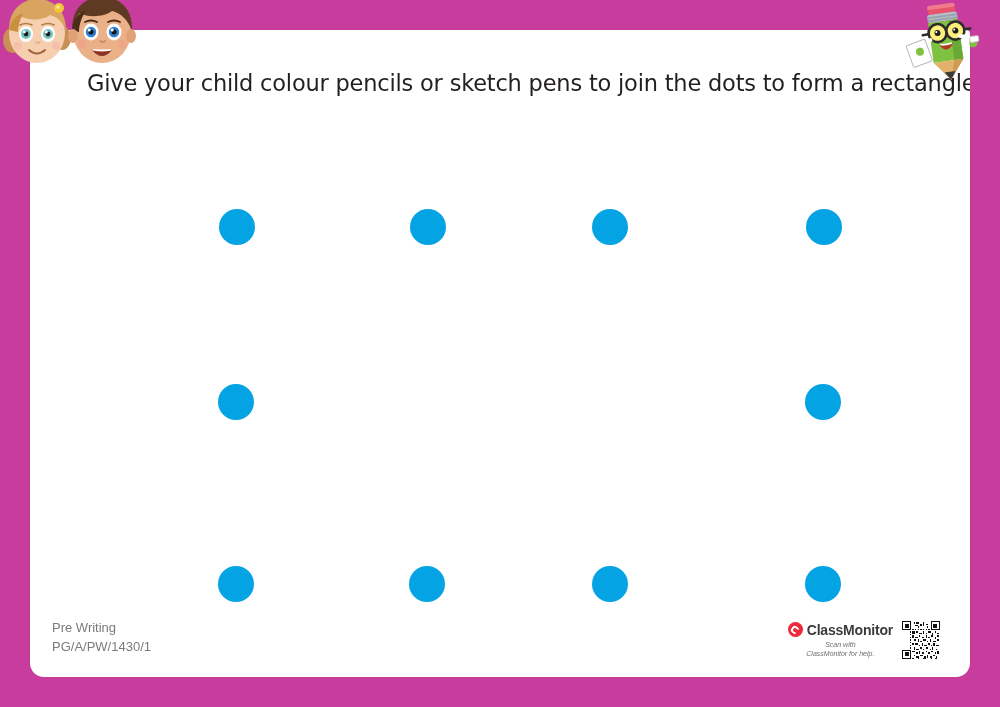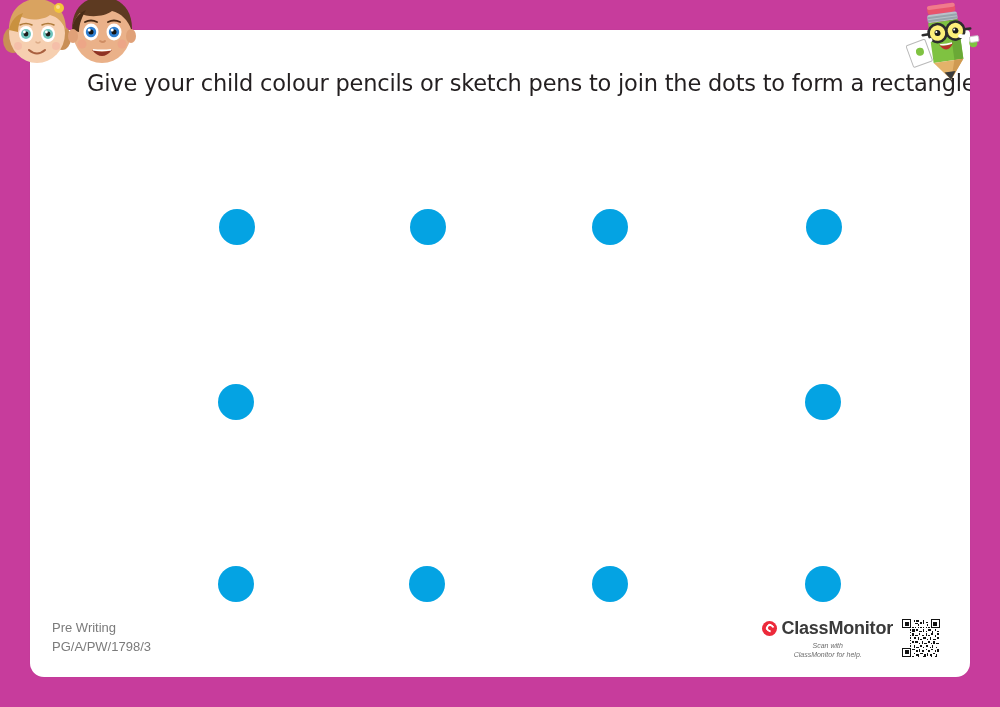--- a/index.html
+++ b/index.html
@@ -96,21 +96,21 @@
     top: 3.5px;
     width: 8px;
     height: 8px;
     border-radius: 50%;
     border: 2px solid #ffffff;
     border-right-color: transparent;
     transform: rotate(35deg);
     box-sizing: border-box;
   }
   .brand-name {
-    font-size: 18px;
+    font-size: 14px;
     font-weight: bold;
     color: #3a3a3a;
     letter-spacing: -0.2px;
     font-family: "Liberation Sans", sans-serif;
   }
   .brand-tag {
     margin-top: 2px;
     font-size: 7px;
     font-style: italic;
     color: #6d6d6d;
@@ -157,21 +157,21 @@
         <div class="dot" style="left: 188px; top: 354px; background: rgb(4, 163, 227);"></div>
         <div class="dot" style="left: 775px; top: 354px; background: rgb(4, 163, 227);"></div>
         <div class="dot" style="left: 188px; top: 536px; background: rgb(4, 163, 227);"></div>
         <div class="dot" style="left: 379px; top: 536px; background: rgb(4, 163, 227);"></div>
         <div class="dot" style="left: 562px; top: 536px; background: rgb(4, 163, 227);"></div>
         <div class="dot" style="left: 775px; top: 536px; background: rgb(4, 163, 227);"></div>
       </div>
 
     <div class="footer-code">
       <div>Pre Writing</div>
-      <div>PG/A/PW/1798/3</div>
+      <div>PG/A/PW/1430/1</div>
     </div>
 
     <div class="brand">
       <div class="brand-block">
         <div class="brand-row">
           <span class="brand-mark"></span>
           <span class="brand-name">ClassMonitor</span>
         </div>
         <div class="brand-tag">
           <div>Scan with</div>

